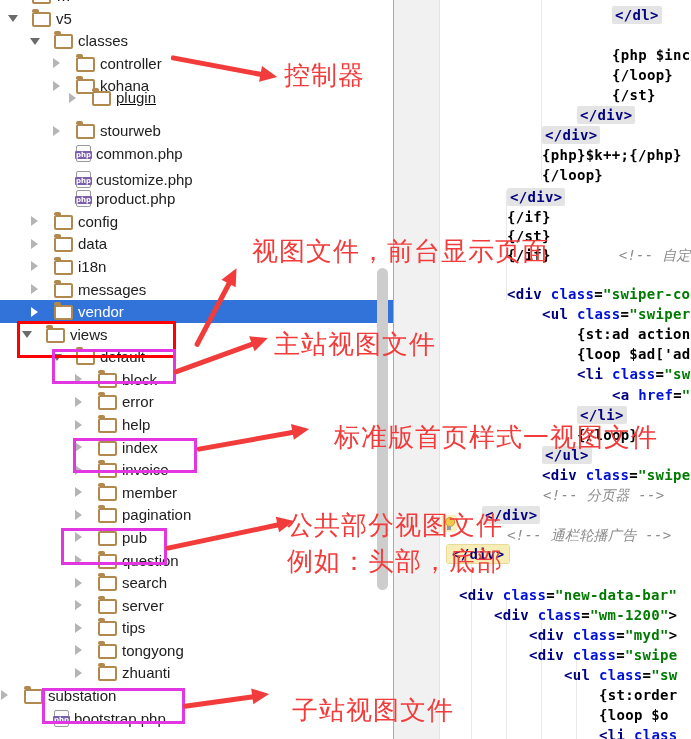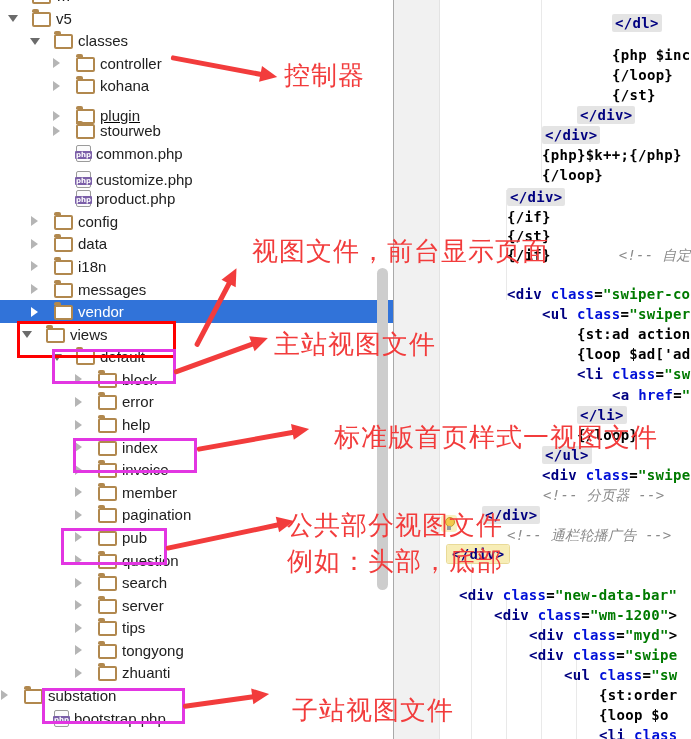--- a/index.html
+++ b/index.html
@@ -77,21 +77,21 @@
     <div class="row" style="top: 51.74px; padding-left: 52px;">
       <span class="tri closed"></span>
       <span class="ficon"></span>
       <span class="lbl">controller</span>
     </div>
     <div class="row" style="top: 74.32px; padding-left: 52px;">
       <span class="tri closed"></span>
       <span class="ficon"></span>
       <span class="lbl">kohana</span>
     </div>
-    <div class="row" style="top: 104px; padding-left: 52px; text-decoration: underline;">
+    <div class="row" style="top: 86px; padding-left: 68px; text-decoration: underline;">
       <span class="tri closed"></span>
       <span class="ficon"></span>
       <span class="lbl">plugin</span>
     </div>
     <div class="row" style="top: 119.48px; padding-left: 52px;">
       <span class="tri closed"></span>
       <span class="ficon"></span>
       <span class="lbl">stourweb</span>
     </div>
     <div class="row" style="top: 142.06px; padding-left: 52px;">
@@ -228,21 +228,21 @@
 <div id="tree-scroll-thumb" style="left: 377px; top: 268px; width: 11px; height: 322px;"></div>
 <div id="panel-divider" style="left: 393px;"></div>
 <div id="editor-gutter" style="left: 394px; width: 45px;"></div>
 <div id="editor-area">
     <div class="guide" style="left: 541px; top: 0px; height: 180px;"></div>
     <div class="guide" style="left: 506px; top: 190px; height: 110px;"></div>
     <div class="guide" style="left: 471px; top: 560px; height: 179px;"></div>
     <div class="guide" style="left: 506px; top: 596px; height: 143px;"></div>
     <div class="guide" style="left: 541px; top: 616px; height: 123px;"></div>
     <div class="guide" style="left: 576px; top: 658px; height: 81px;"></div>
-    <div class="cl" style="left: 612px; top: 14px;"><span class="g">&lt;/dl&gt;</span></div>
+    <div class="cl" style="left: 612px; top: 6px;"><span class="g">&lt;/dl&gt;</span></div>
     <div class="cl" style="left: 612px; top: 46px;"><span class="p">{php $inc</span></div>
     <div class="cl" style="left: 612px; top: 66px;"><span class="p">{/loop}</span></div>
     <div class="cl" style="left: 612px; top: 86px;"><span class="p">{/st}</span></div>
     <div class="cl" style="left: 577px; top: 106px;"><span class="g">&lt;/div&gt;</span></div>
     <div class="cl" style="left: 542px; top: 126px;"><span class="g">&lt;/div&gt;</span></div>
     <div class="cl" style="left: 542px; top: 146px;"><span class="p">{php}$k++;{/php}</span></div>
     <div class="cl" style="left: 542px; top: 166px;"><span class="p">{/loop}</span></div>
     <div class="cl" style="left: 507px; top: 188px;"><span class="g">&lt;/div&gt;</span></div>
     <div class="cl" style="left: 507px; top: 208px;"><span class="p">{/if}</span></div>
     <div class="cl" style="left: 507px; top: 227px;"><span class="p">{/st}</span></div>

